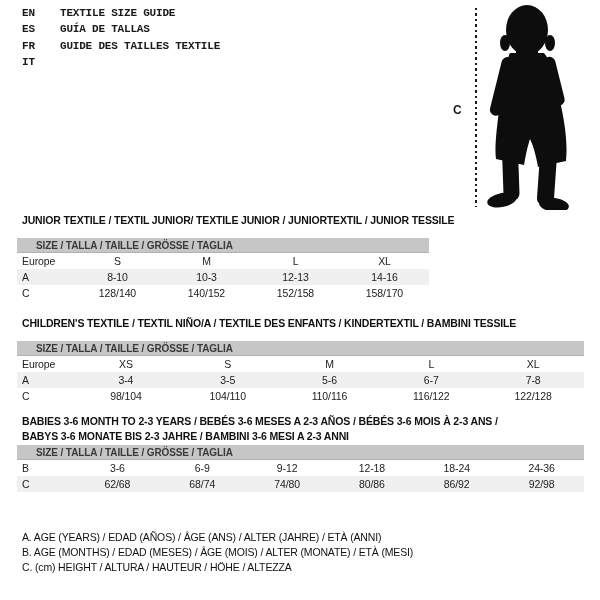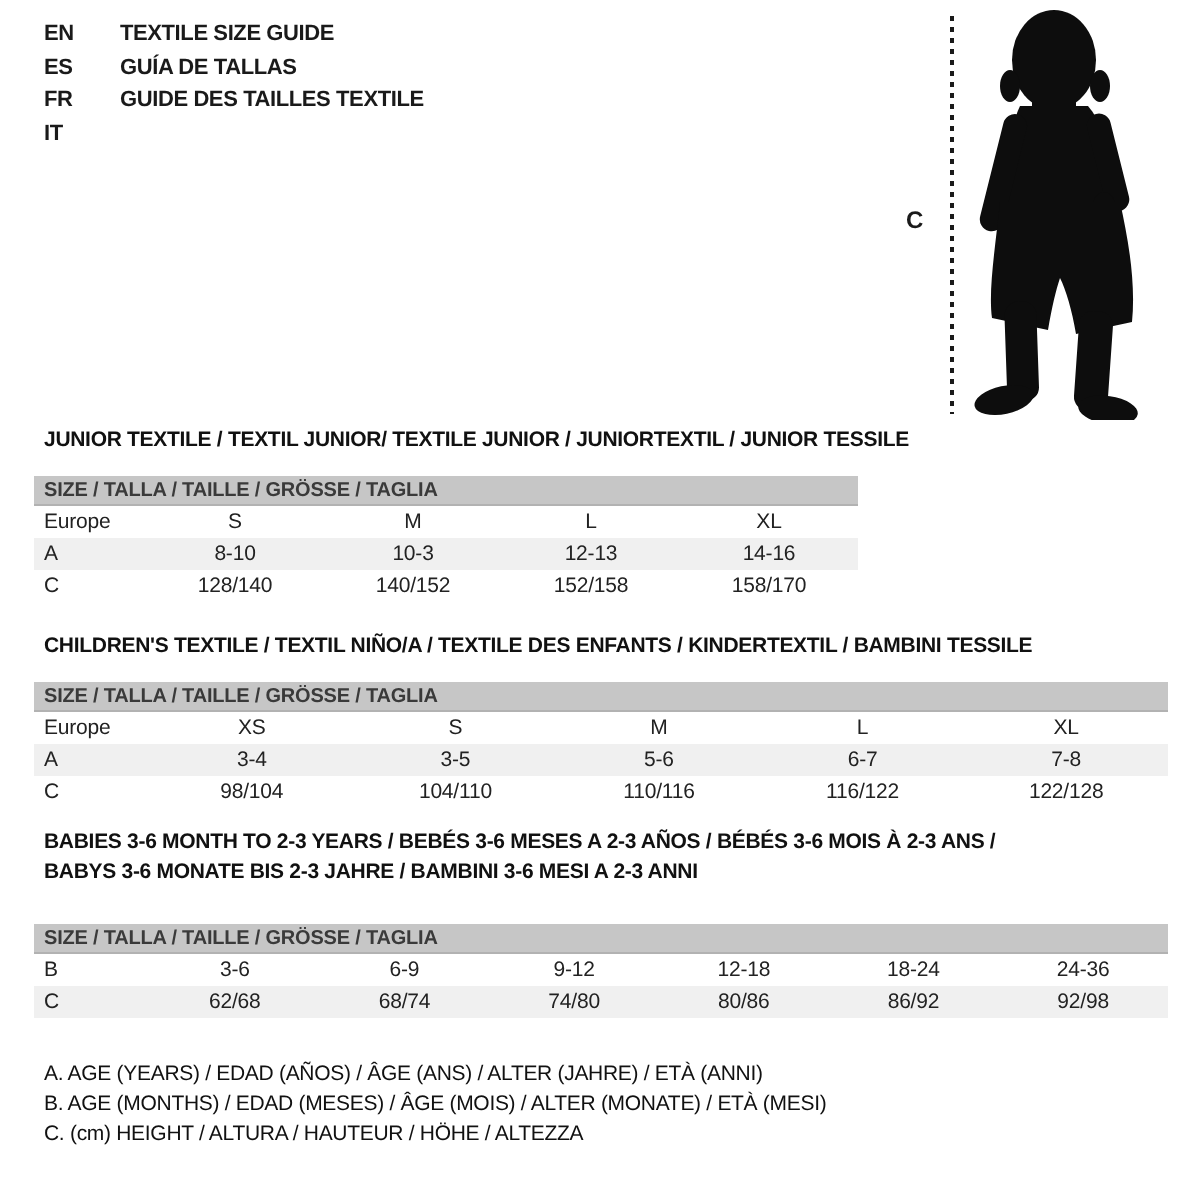--- a/index.html
+++ b/index.html
@@ -3,48 +3,48 @@
 <meta charset="utf-8">
 <style>
   html,body { margin:0; padding:0; background:#fff; }
   .page {
     position:relative; width:600px; height:600px; background:#ffffff;
     font-family:"Liberation Sans", sans-serif; color:#1a1a1a; overflow:hidden;
   }
 
   
   .lang-list { position:absolute; left:22px; top:7px; }
-  .lang-row { display:flex; height:16.4px; align-items:flex-end; }
+  .lang-row { display:flex; height:16.4px; align-items:flex-start;font-family:Liberation Mono, monospace; }
   .lang-code { width:38px; font-weight:bold; font-size:11px; letter-spacing:-0.2px; }
   .lang-label { font-weight:bold; font-size:11px; letter-spacing:-0.2px; white-space:nowrap; }
 
   
   .dash-line {
     position:absolute; left:475px; top:8px; width:2px; height:199px;
     background-image:repeating-linear-gradient(to bottom,#1a1a1a 0 2.5px,transparent 2.5px 5.5px);
   }
   .fig-label { position:absolute; left:453px; top:103px; font-size:12px; font-weight:bold; }
   .baby-svg { position:absolute; left:486px; top:3px; }
 
   
   .section { position:absolute; left:17px; }
   .s1 { top:214px; width:412px; }
   .s2 { top:317px; width:567px; }
   .s3 { top:414px; width:567px; }
   .tbl-title {
     margin:0 0 11px 5px; font-size:10.5px; font-weight:bold; color:#111;
     letter-spacing:-0.15px; line-height:13px; white-space:nowrap;
   }
-  .s3 .title-wrap { margin-bottom:18px; }
+  .s3 .title-wrap { margin-bottom:1px; }
   .s3 .tbl-title { margin-bottom:0; line-height:15px; }
 
   table { border-collapse:collapse; width:100%; table-layout:fixed; font-size:10.5px; color:#222; }
   thead th {
     background:#c6c6c6; text-align:left; font-weight:bold; color:#3a3a3a;
-    font-size:10px; height:14px; padding:0 0 0 5px; letter-spacing:-0.1px;
+    font-size:10px; height:14px; padding:0 0 0 19px; letter-spacing:-0.1px;
     border-bottom:1px solid #b2b2b2;
   }
   tbody td { height:16px; padding:0; text-align:center; font-weight:normal; letter-spacing:-0.1px; }
   tbody td:first-child { text-align:left; padding-left:5px; }
   tbody tr:nth-child(2) td { background:#f0f0f0; }
 
   
   .legend { position:absolute; left:22px; top:530px; }
   .legend div { font-size:10.5px; font-weight:normal; line-height:15.2px; letter-spacing:-0.15px; color:#111; white-space:nowrap; }
 </style>

